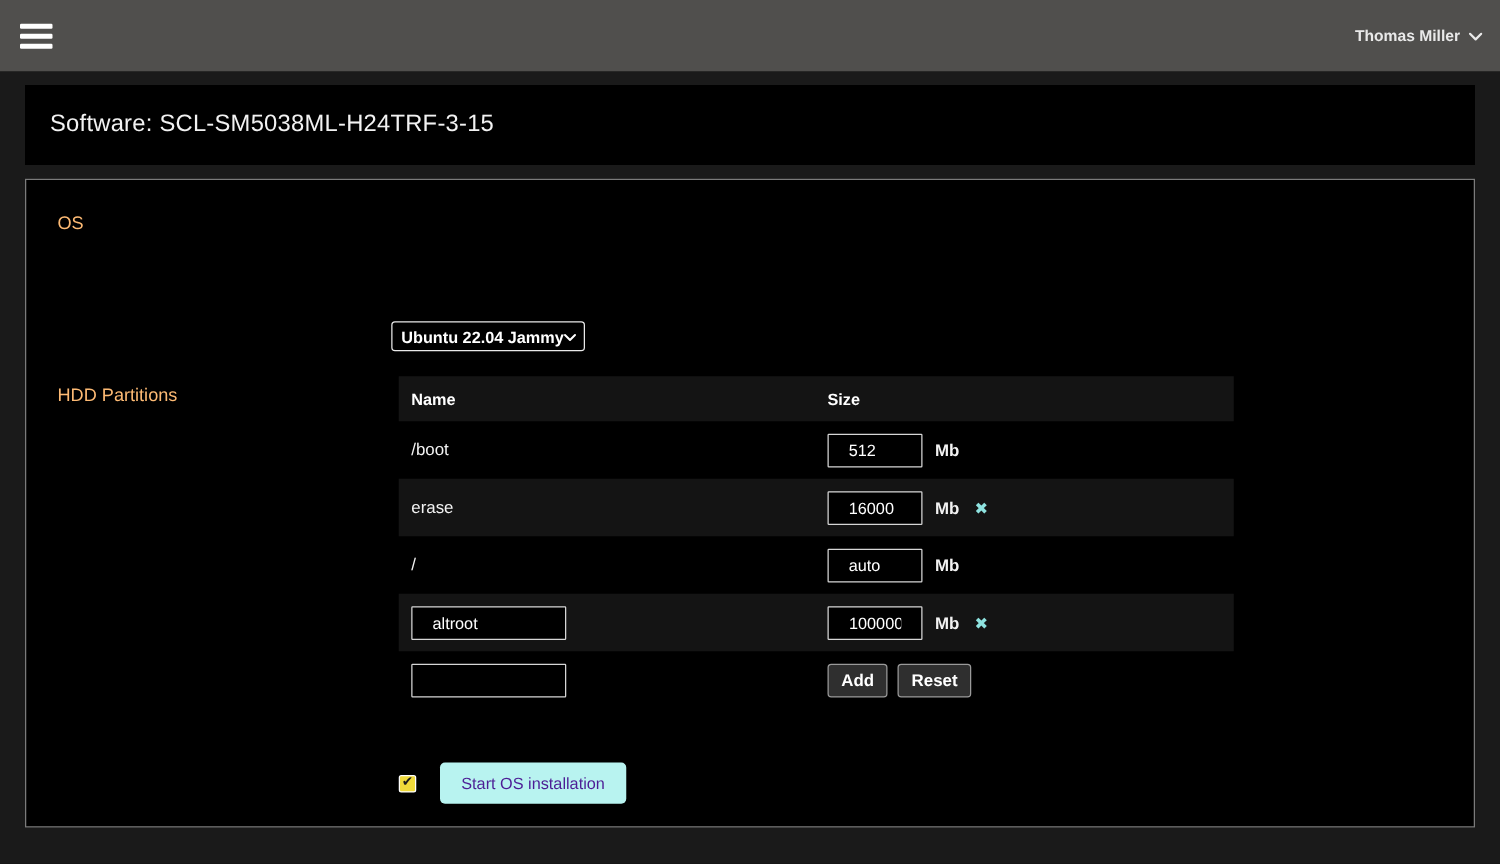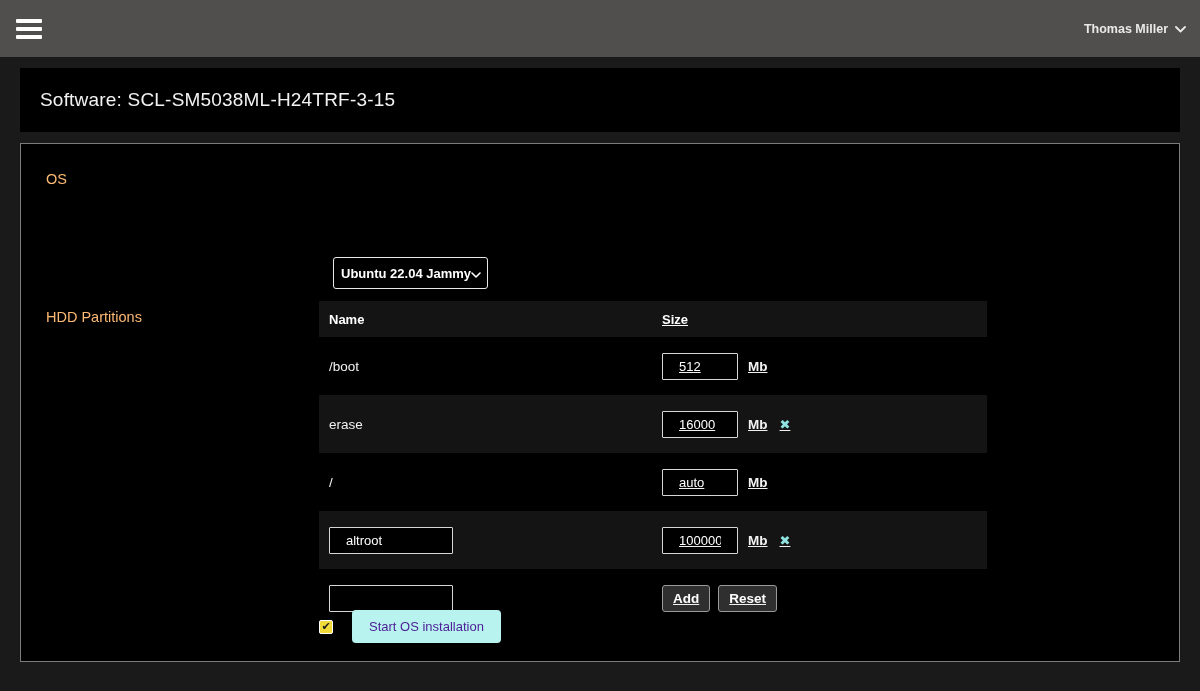--- a/index.html
+++ b/index.html
@@ -59,39 +59,39 @@
     border: 4px solid #6b5e5e; background: #000;
     display: flex; align-items: center; justify-content: center;
   }
   .radio-row.selected .radio { border-color: #e3d2d2; }
   .radio-dot { width: 5px; height: 5px; border-radius: 50%; background: #ffffff; display: none; }
   .radio-row.selected .radio-dot { display: block; }
   .radio-label { margin-left: 10px; font-size: 13px; font-weight: 600; color: #f5f5f5; }
 
   
   .distro-select {
-    position: absolute; left: 312px; top: 113px;
-    width: 155px; height: 32px;
+    position: absolute; left: 292px; top: 113px;
+    width: 155px; height: 24px;
     background: #000; border: 1px solid #e9e9e9; border-radius: 3px;
     display: flex; align-items: center; justify-content: space-between;
     padding: 0 7px; cursor: pointer;
   }
   .distro-select .sel-text { font-size: 13px; font-weight: 600; color: #fff; white-space: nowrap; }
 
   
   .ptable { position: absolute; left: 298px; top: 157px; width: 668px; }
   .t-head {
     height: 36px; background: #141414;
     display: flex; align-items: center;
   }
   .t-head .col-name, .t-head .col-size { font-size: 13px; font-weight: 700; color: #fff; }
-  .t-row { height: 58px; display: flex; align-items: center; position: relative; }
+  .t-row { height: 46px; display: flex; align-items: center; position: relative; }
   .t-row.striped { background: #141414; }
   .col-name { width: 343px; padding-left: 10px; }
-  .col-size { display: flex; align-items: center; text-decoration: underline; }
+  .col-size { display: flex; align-items: center; }
   .row-name-text { font-size: 13.5px; font-weight: 400; color: #f2f2f2; }
   .txt-input {
     background: #000; border: 1px solid #d6d6d6; border-radius: 1px;
     color: #fff; font-family: "Liberation Sans", sans-serif;
     font-size: 13px; height: 27px; padding: 0 16px; outline: none;
   }
   .size-input { width: 76px; }
   .name-input { width: 124px; }
   .unit { font-size: 13.5px; font-weight: 600; color: #f2f2f2; margin-left: 10px; }
   .remove-x {

